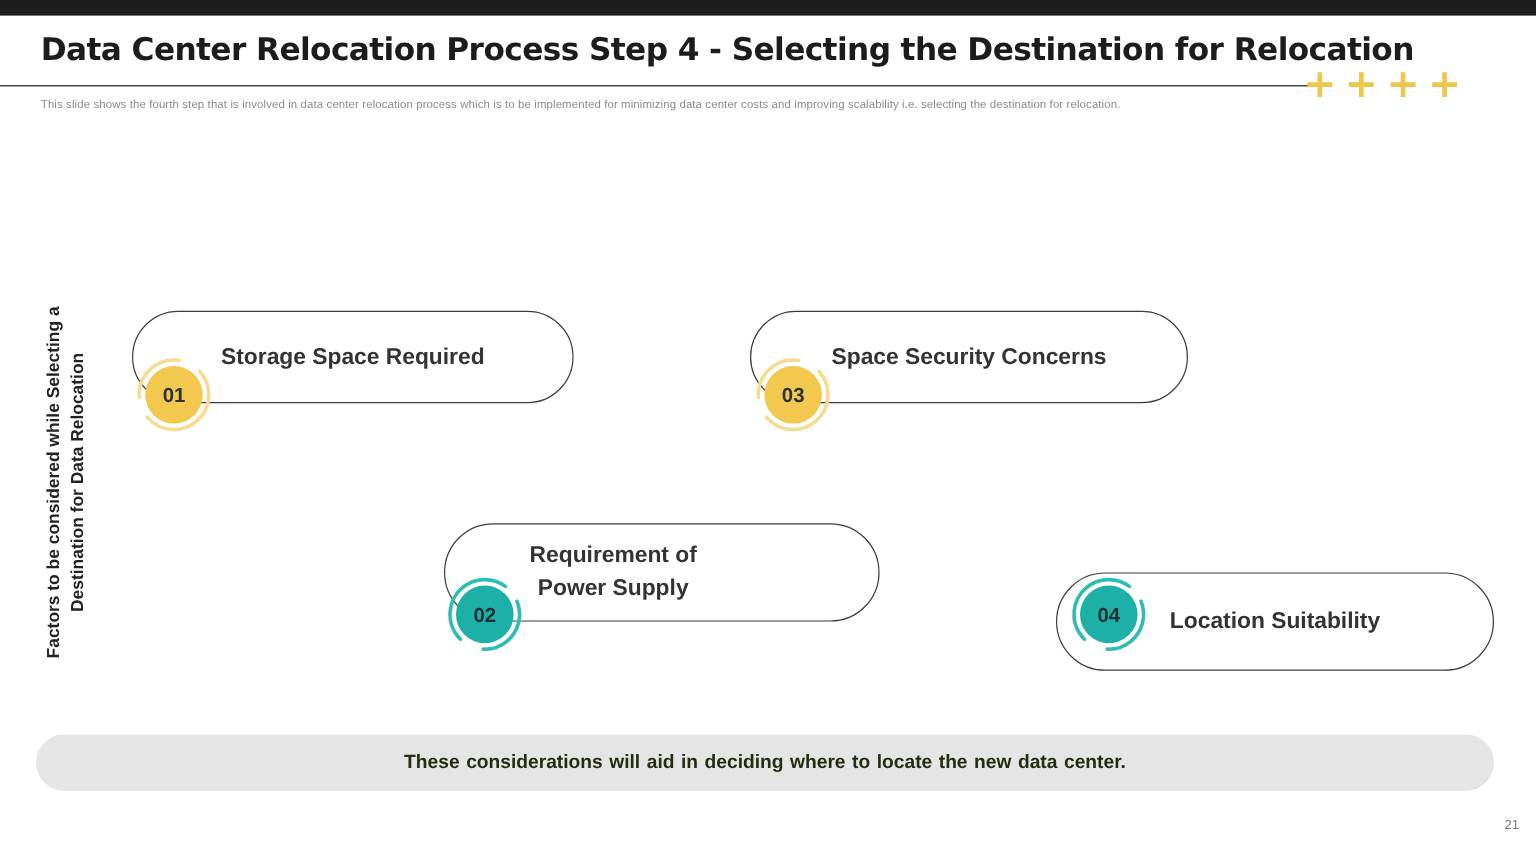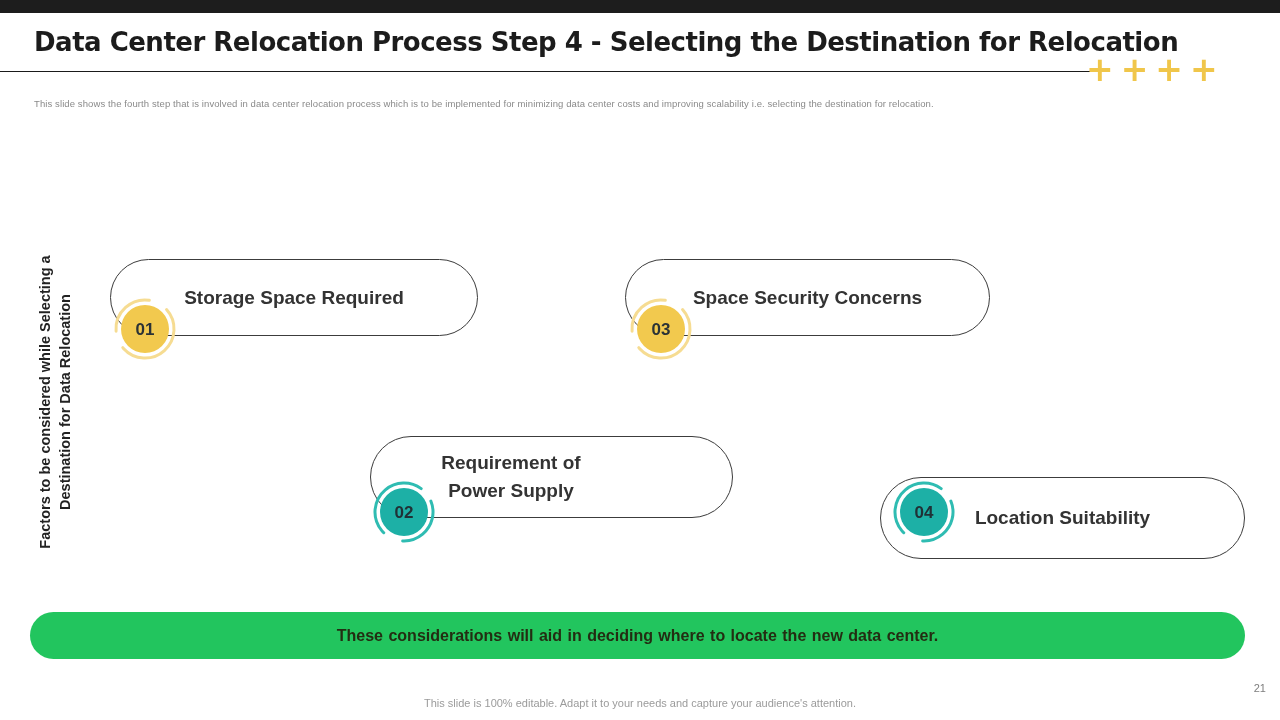--- a/index.html
+++ b/index.html
@@ -12,21 +12,21 @@
   .title { position:absolute; left:34px; top:27px; width:1160px;
            font-family:"DejaVu Sans", sans-serif; font-weight:bold;
            font-size:26px; letter-spacing:-0.5px; color:#1c1c1c; white-space:nowrap; }
   .title-rule { position:absolute; left:0; top:71px; width:1093px; height:0;
                 border-top:1.6px solid #1a1a1a; }
   .plus-row { position:absolute; left:1086px; top:50px; width:130px; display:flex; gap:7px;
               font-family:"DejaVu Sans", sans-serif; font-weight:bold; font-size:33px;
               line-height:40px; }
   .plus-row span { display:block; }
 
-  .subtitle { position:absolute; left:34px; top:98px; width:1000px;
+  .subtitle { position:absolute; left:34px; top:82px; width:1000px;
               font-size:9.5px; color:#8a8a8a; letter-spacing:0.1px; }
 
   .banner { position:absolute; border-radius:24px; display:flex;
             align-items:center; justify-content:center; text-align:center; }
   .banner-top { left:22px; top:146px; width:1223px; height:43px; }
   .banner-top .banner-text { font-size:17px; font-weight:bold; color:#1d3638;
                              word-spacing:3px; white-space:pre-wrap; }
   .banner-bottom { left:30px; top:612px; width:1215px; height:47px; }
   .banner-bottom .banner-text { font-size:16px; font-weight:bold; color:#232d12; word-spacing:1px; }
 
@@ -127,20 +127,19 @@
     </div>
     <div class="badge">
       <svg viewBox="0 0 66 66">
         <circle cx="33" cy="33" r="29" fill="none" stroke-width="3" stroke-linecap="round" stroke-dasharray="84 16 58 21" transform="rotate(140 33 33)" stroke="#2fbcb2"></circle>
         <circle cx="33" cy="33" r="24" fill="#1db0a6"></circle>
         <text x="33" y="39" text-anchor="middle" fill="#203136">04</text>
       </svg>
     </div>
   </div>
 
-  <div class="banner banner-bottom" style="background: #22c55e;">
+  <div class="banner banner-bottom" style="background: #e5e5e5;">
     <div class="banner-text">These considerations will aid in deciding where to locate the new data center.</div>
   </div>
 
-  <div class="footer-text">This slide is 100% editable. Adapt it to your needs and capture your audience's attention.</div>
   <div class="page-number">21</div>
 
 </div>
 
 </body></html>

